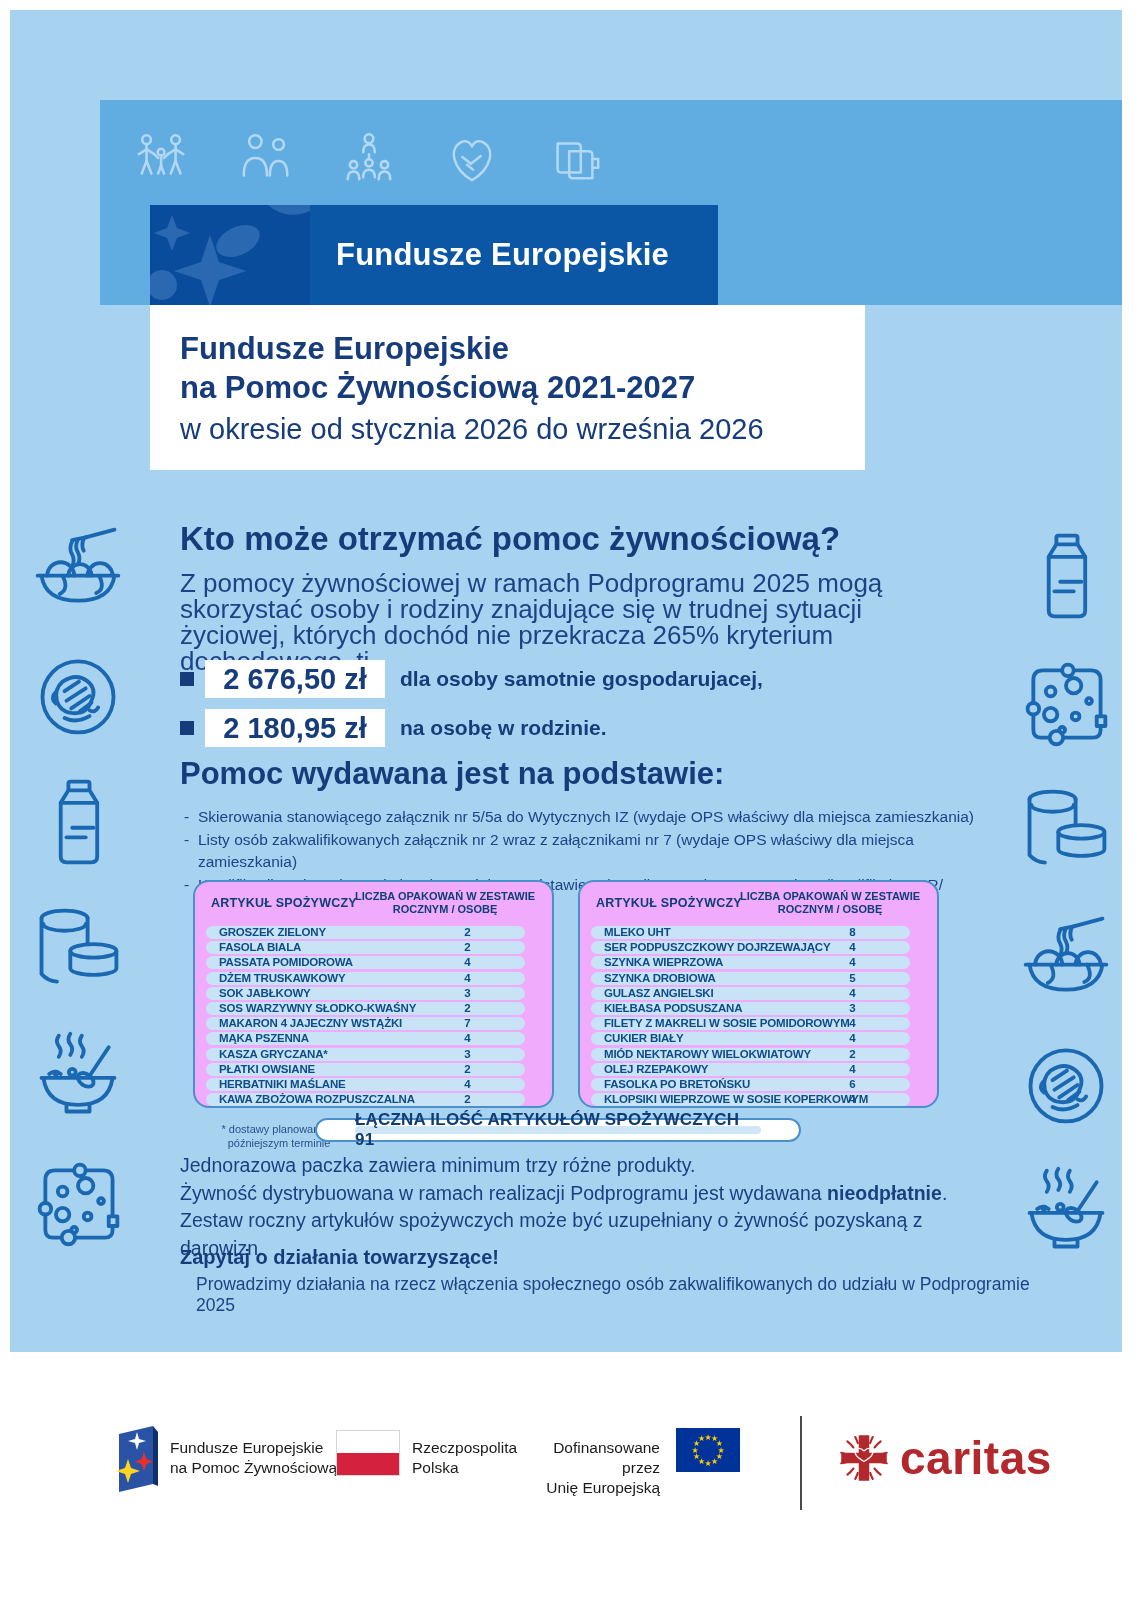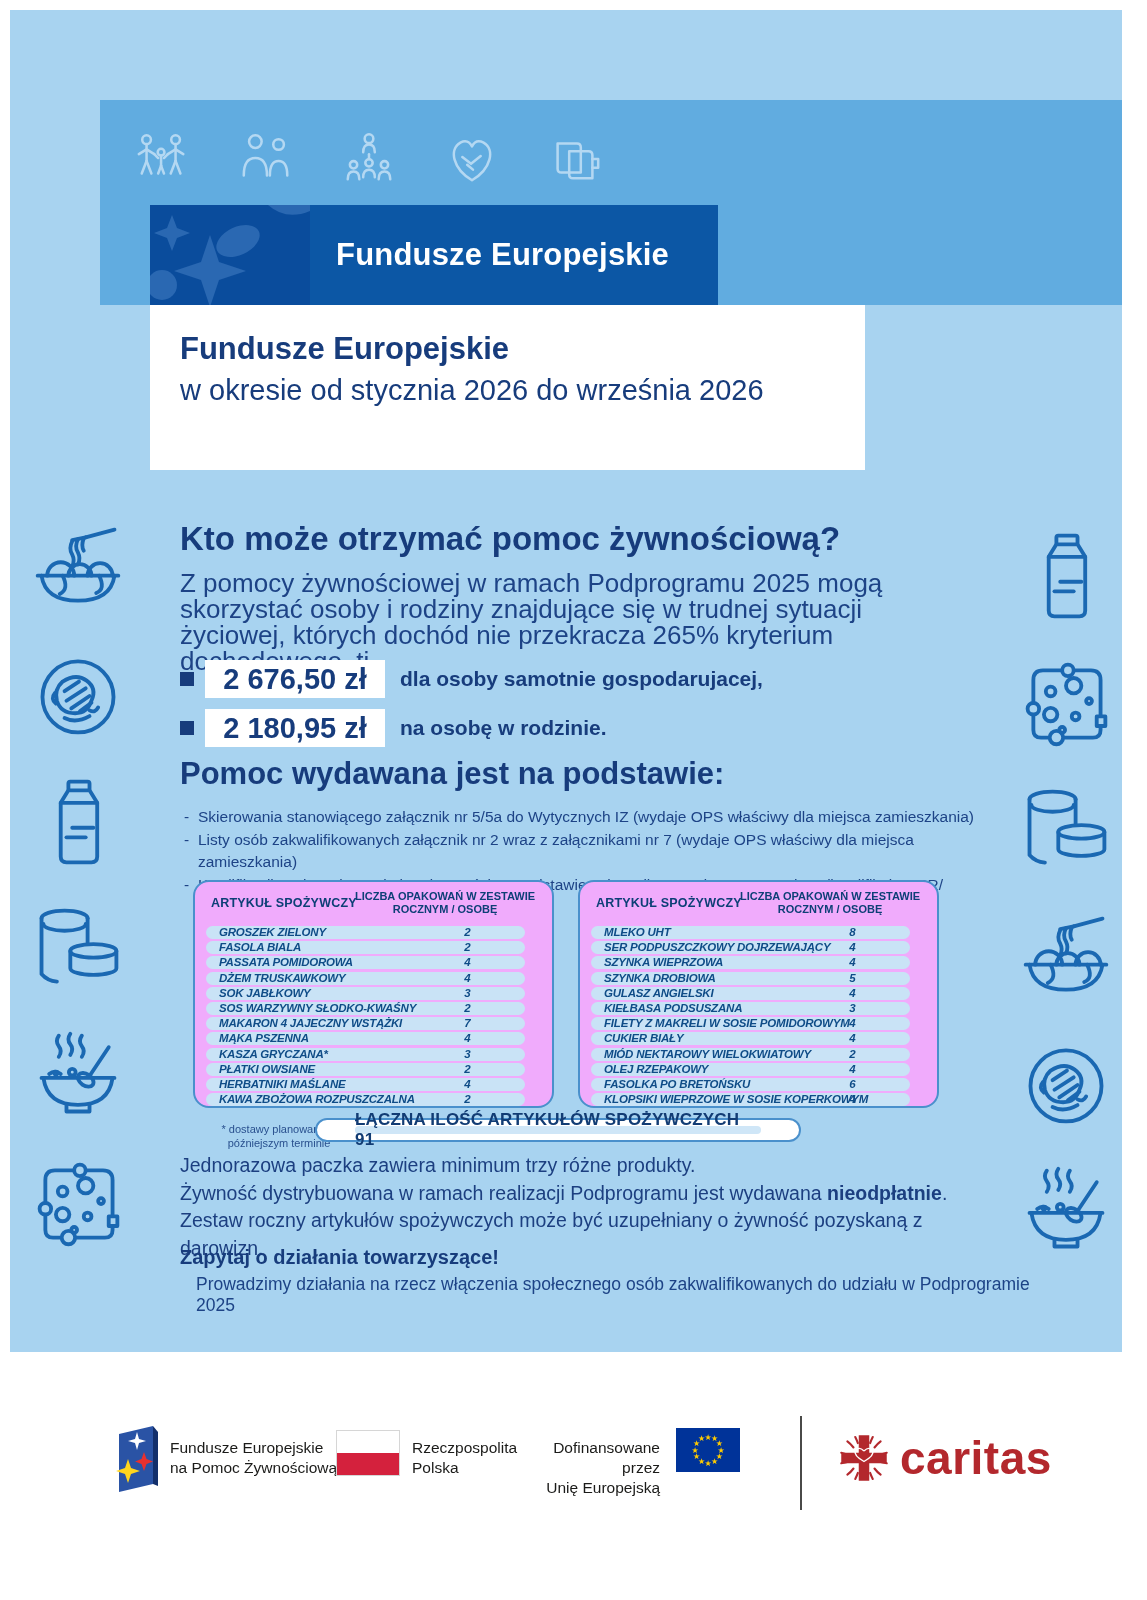--- a/index.html
+++ b/index.html
@@ -41,21 +41,21 @@
   .basis-item::before{content:"-";position:absolute;left:2px;}
 
   
   .ftable{position:absolute;top:880px;height:228px;width:361px;background:#f0abfc;
           border:2.5px solid #4a90cc;border-radius:16px;box-sizing:border-box;}
   .ftable.tleft{left:193px;}
   .ftable.tright{left:578px;}
   .th-item{position:absolute;left:16px;top:14px;font-size:12.5px;font-weight:bold;color:#0d3f76;letter-spacing:.2px;}
   .th-qty{position:absolute;right:8px;top:8px;width:198px;text-align:center;font-size:11px;line-height:13px;
           font-weight:bold;color:#0d3f76;}
-  .rows{position:absolute;left:0;right:16px;top:44px;font-style:italic;}
+  .rows{position:absolute;left:0;right:16px;top:44px;}
   .frow{position:relative;height:13px;margin:0 11px 2.2px 11px;background:#c9e3f6;border-radius:7px;}
   .frow .nm{position:absolute;left:13px;top:0;font-size:11.5px;line-height:13.5px;font-weight:bold;
             color:#0f4c87;letter-spacing:-0.2px;white-space:nowrap;}
   .frow .qt{position:absolute;left:76%;width:12%;top:0;text-align:center;font-size:11.5px;line-height:13.5px;
             font-weight:bold;color:#0f4c87;}
 
   .footnote{position:absolute;left:196px;top:1122px;width:166px;text-align:center;
             font-size:11px;line-height:14px;color:#29508e;}
   .total{position:absolute;left:315px;top:1118px;width:486px;height:24px;background:#ffffff;
          border:2px solid #4a90cc;border-radius:21px;box-sizing:border-box;}
@@ -262,20 +262,21 @@
         <path d="M22,10 L27,23 L40,28 L27,33 L22,46 L17,33 L4,28 L17,23 Z" fill="#2a68b2"></path>
         <circle cx="12" cy="80" r="15" fill="#2a68b2"></circle>
         <path d="M118,0 q18,16 42,6 L160,0 Z" fill="#2a68b2"></path>
       </svg>
     </div>
     <span class="banner-title">Fundusze Europejskie</span>
   </div>
 
   <div class="title-block">
     <div class="l12">Fundusze Europejskie</div>
+    <div class="l12">na Pomoc Żywnościową 2021-2027</div>
     <div class="l3">w okresie od stycznia 2026 do września 2026</div>
   </div>
 
   <div class="h2 who-h">Kto może otrzymać pomoc żywnościową?</div>
   <div class="who-p">Z pomocy żywnościowej w ramach Podprogramu 2025 mogą skorzystać osoby i rodziny znajdujące się w trudnej sytuacji życiowej, których dochód nie przekracza 265% kryterium dochodowego, tj.</div>
 
   <div class="amounts">
     <div class="amount-row">
       <span class="sq"></span>
       <span class="abox">2 676,50 zł</span>

